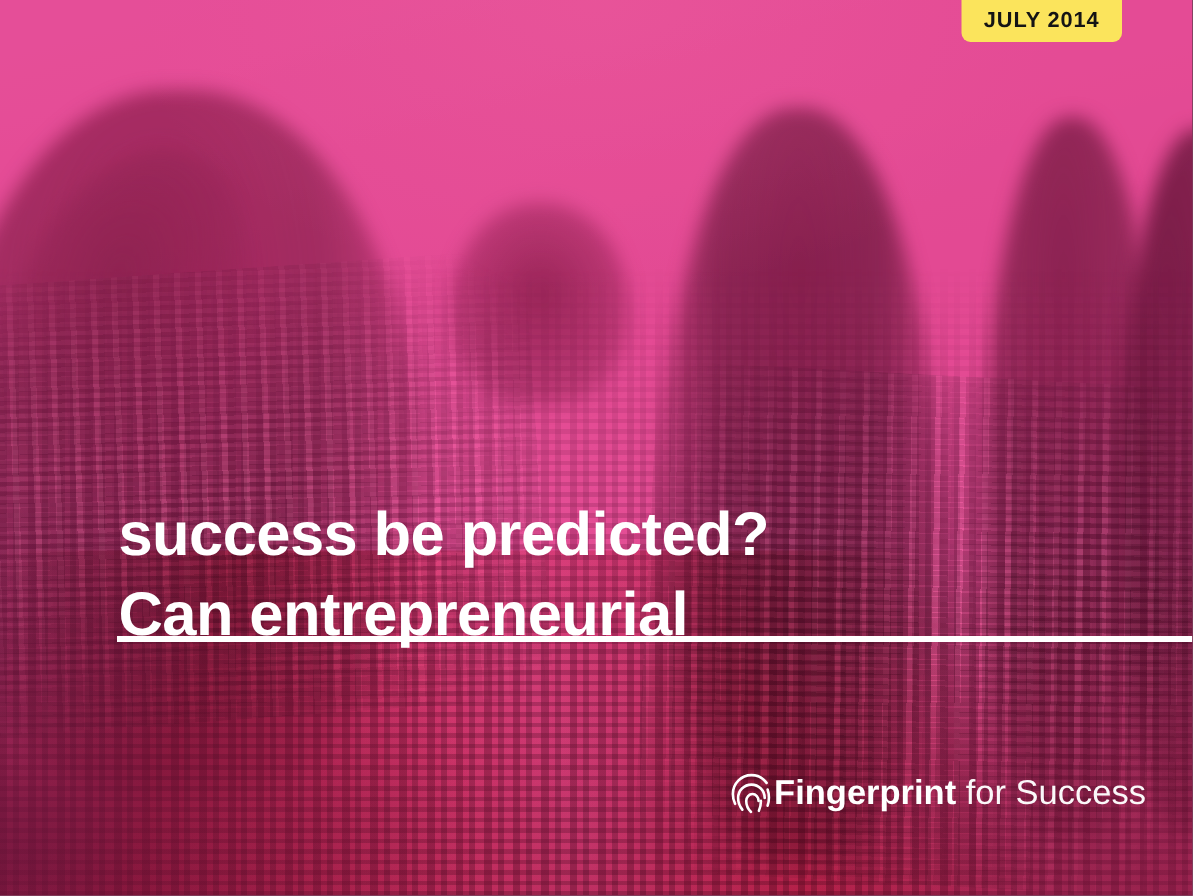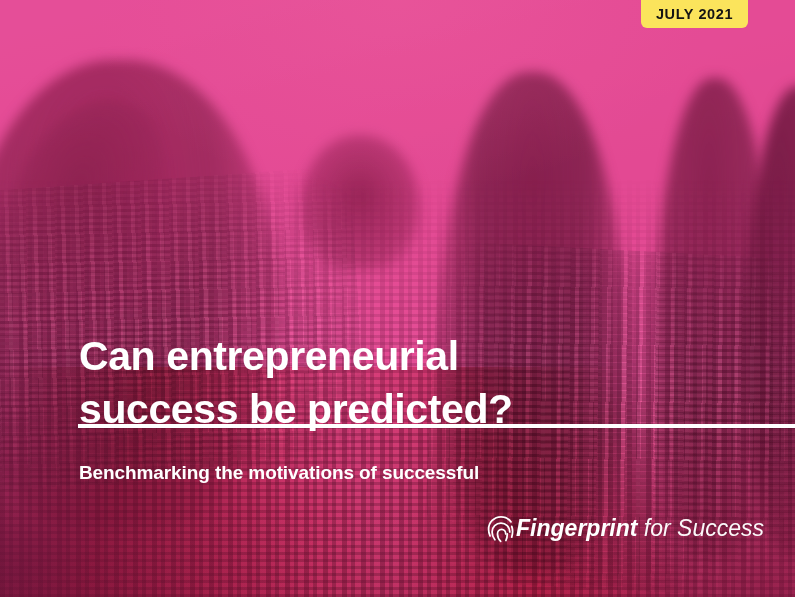--- a/index.html
+++ b/index.html
@@ -196,21 +196,20 @@
     letter-spacing: -.1px;
   }
   .subhead .line { display: block; }
 
   .logo {
     position: absolute;
     right: 31px;
     top: 513px;
     display: flex;
     align-items: center;
-    font-style: italic;
   }
   .logo-mark { width: 31px; height: 31px; display: block; }
   .logo-text {
     color: #ffffff;
     font-size: 23px;
     line-height: 1;
     white-space: nowrap;
   }
   .logo-text .b { font-weight: bold; }
   .logo-text .l { font-weight: normal; opacity: .97; }
@@ -229,31 +228,30 @@
     <div class="fig fig-c"></div>
     <div class="fig fig-d"></div>
     <div class="city"></div>
     <div class="city-2"></div>
     <div class="city-3"></div>
     <div class="streaks"></div>
     <div class="vignette"></div>
     <div class="duotone"></div>
   </div>
 
-  <div class="date-badge">JULY 2021</div>
+  <div class="date-badge">JULY 2014</div>
 
   <h1 class="headline">
+    <span class="line">success be predicted?</span>
     <span class="line">Can entrepreneurial</span>
-    <span class="line">success be predicted?</span>
   </h1>
 
   <div class="rule"></div>
 
   <h2 class="subhead">
-    <span class="line">Benchmarking the motivations of successful</span>
   </h2>
 
   <div class="logo">
     <span class="logo-mark">
       <svg viewBox="0 0 32 32" width="31" height="31" fill="none" stroke="#ffffff" stroke-width="1.8" stroke-linecap="round">
         <path d="M16.2 29.2c-2.2-2.1-3.3-4.7-3.3-7.6 0-2.6 1.9-4.7 4.3-4.7 2.3 0 4.2 2.1 4.2 4.7"></path>
         <path d="M10.2 27.6c-1.9-2.4-2.9-5.1-2.9-8 0-5.1 4.1-9.2 9.2-9.2 5.0 0 9.1 4.1 9.1 9.2"></path>
         <path d="M5.2 23.6C4.2 21.5 3.7 19.2 3.7 16.8c0-7.1 5.7-12.9 12.8-12.9 4.3 0 8.1 2.1 10.4 5.3"></path>
         <path d="M21.6 28.4c.9-2.1 1.4-4.4 1.4-6.8"></path>
         <path d="M27.6 13.8c.6 1.7.9 3.5.9 5.4 0 2.0-.3 3.9-.9 5.7"></path>

